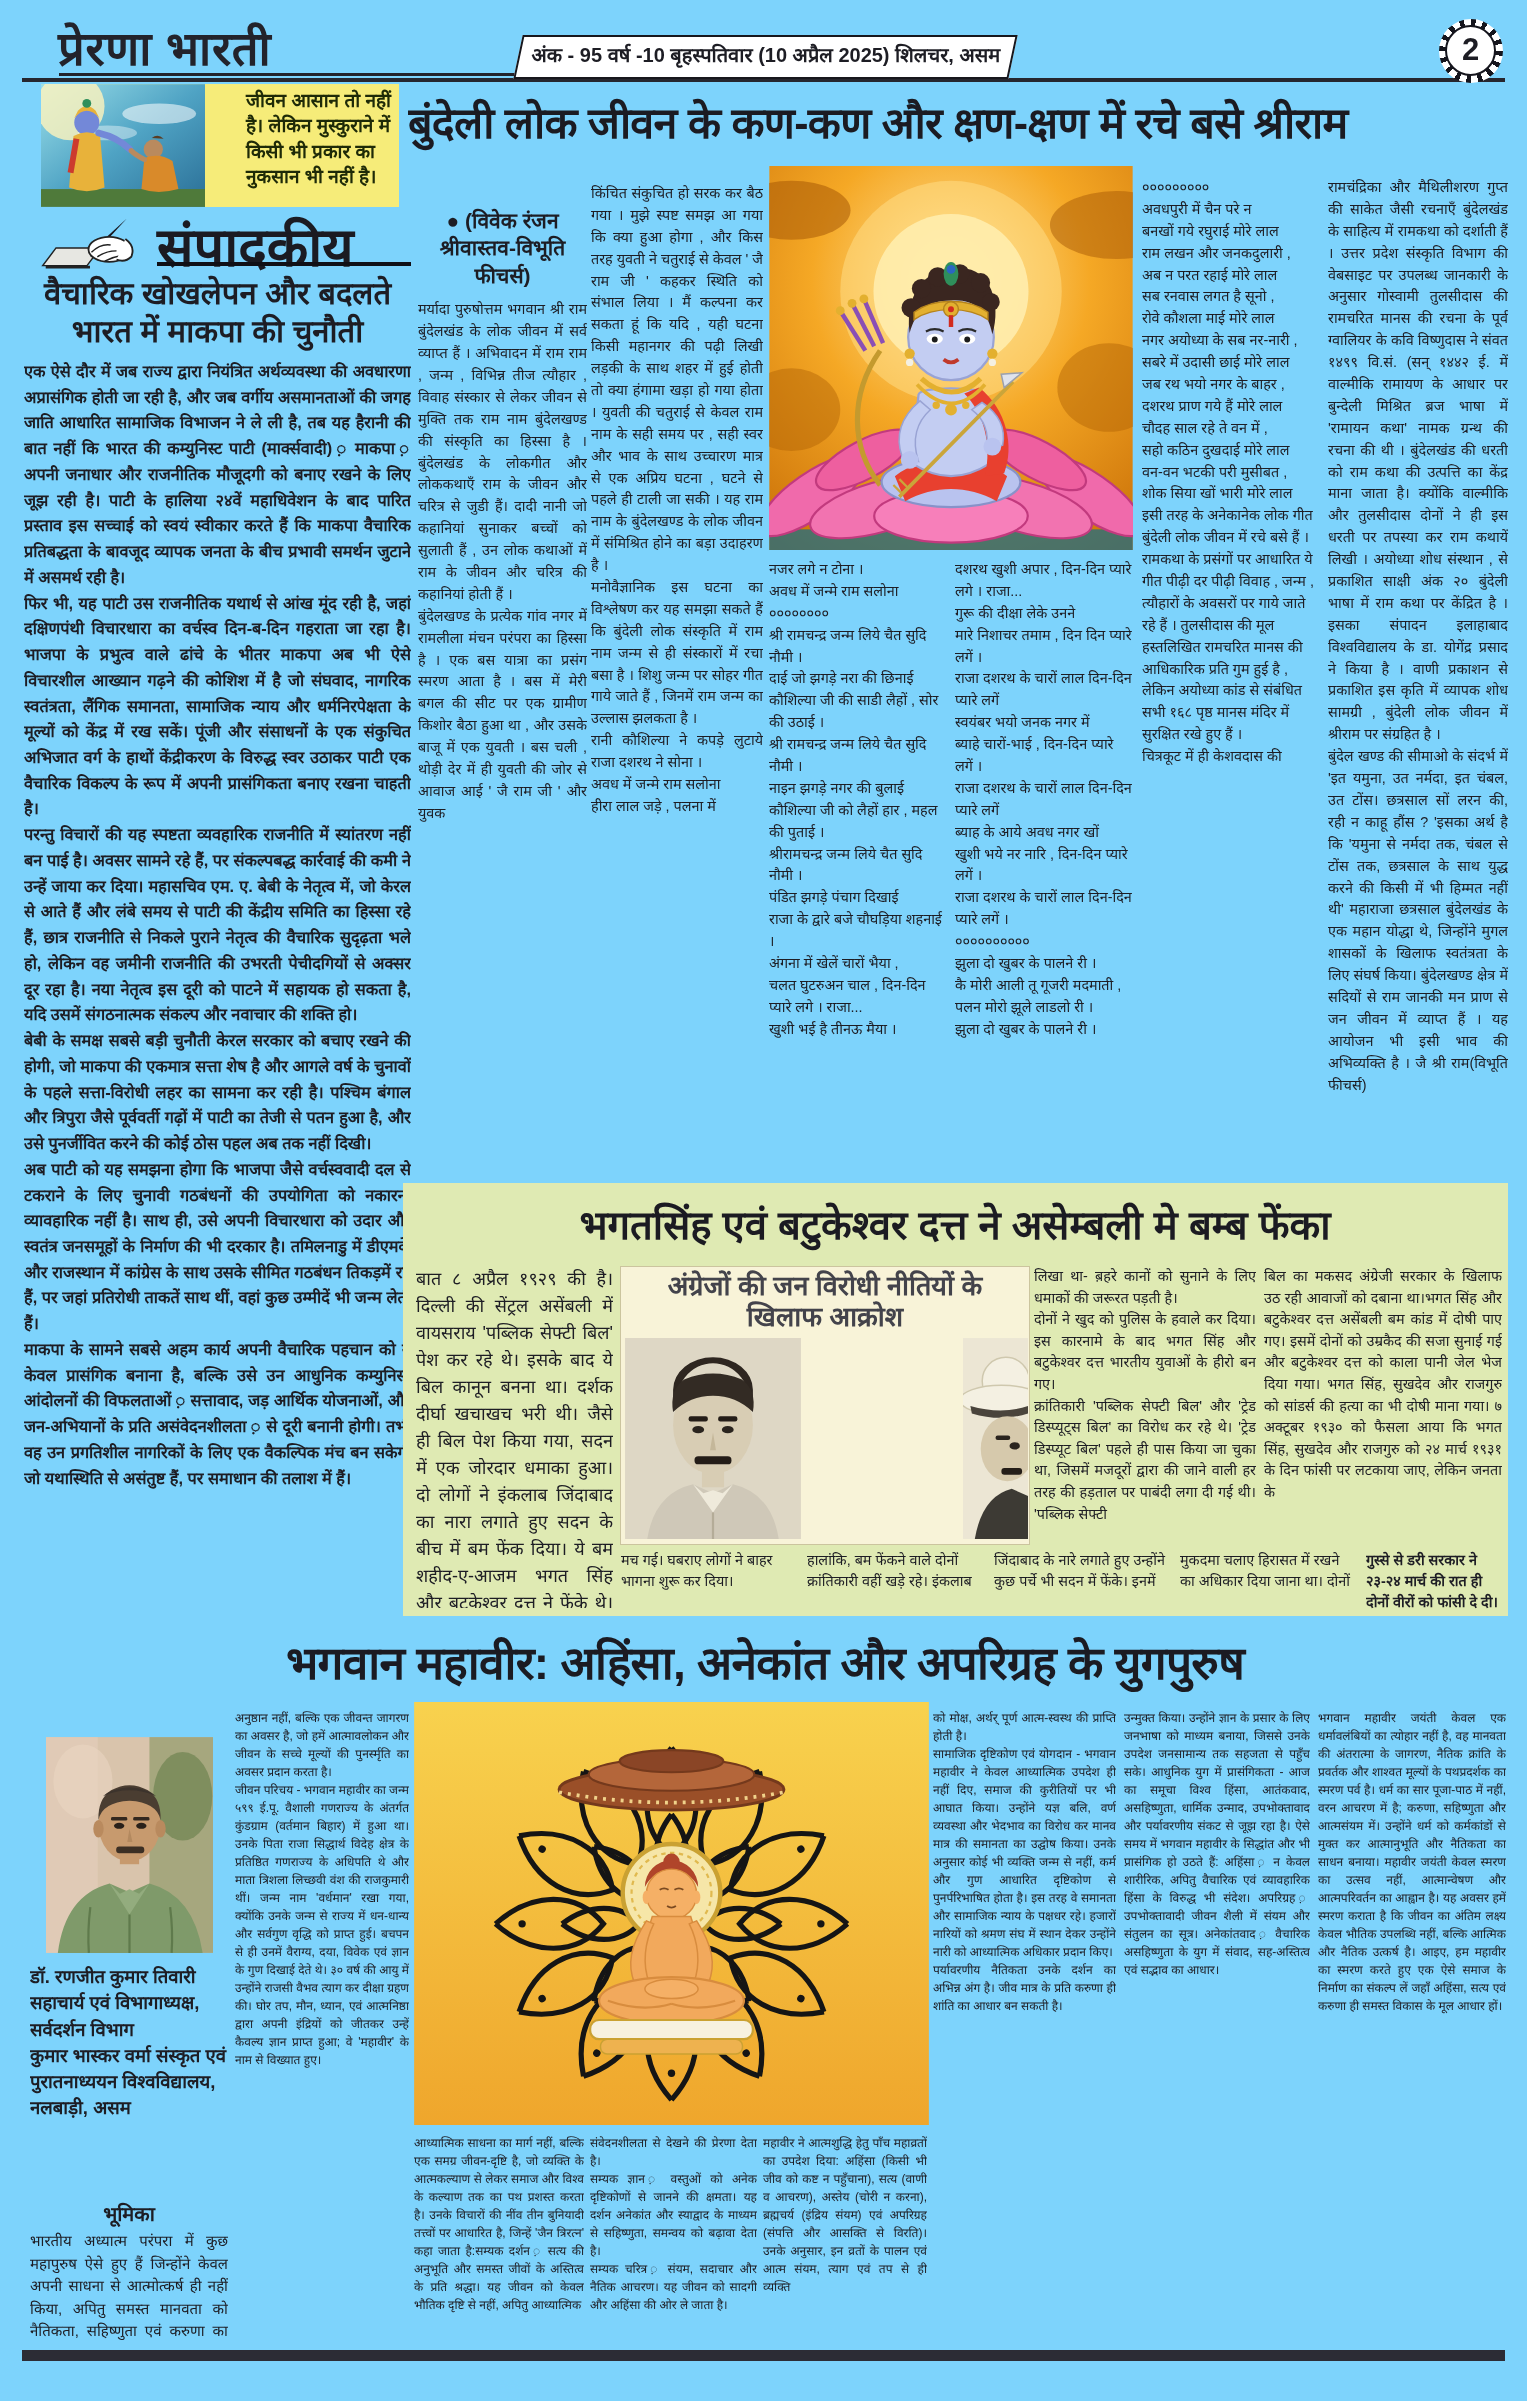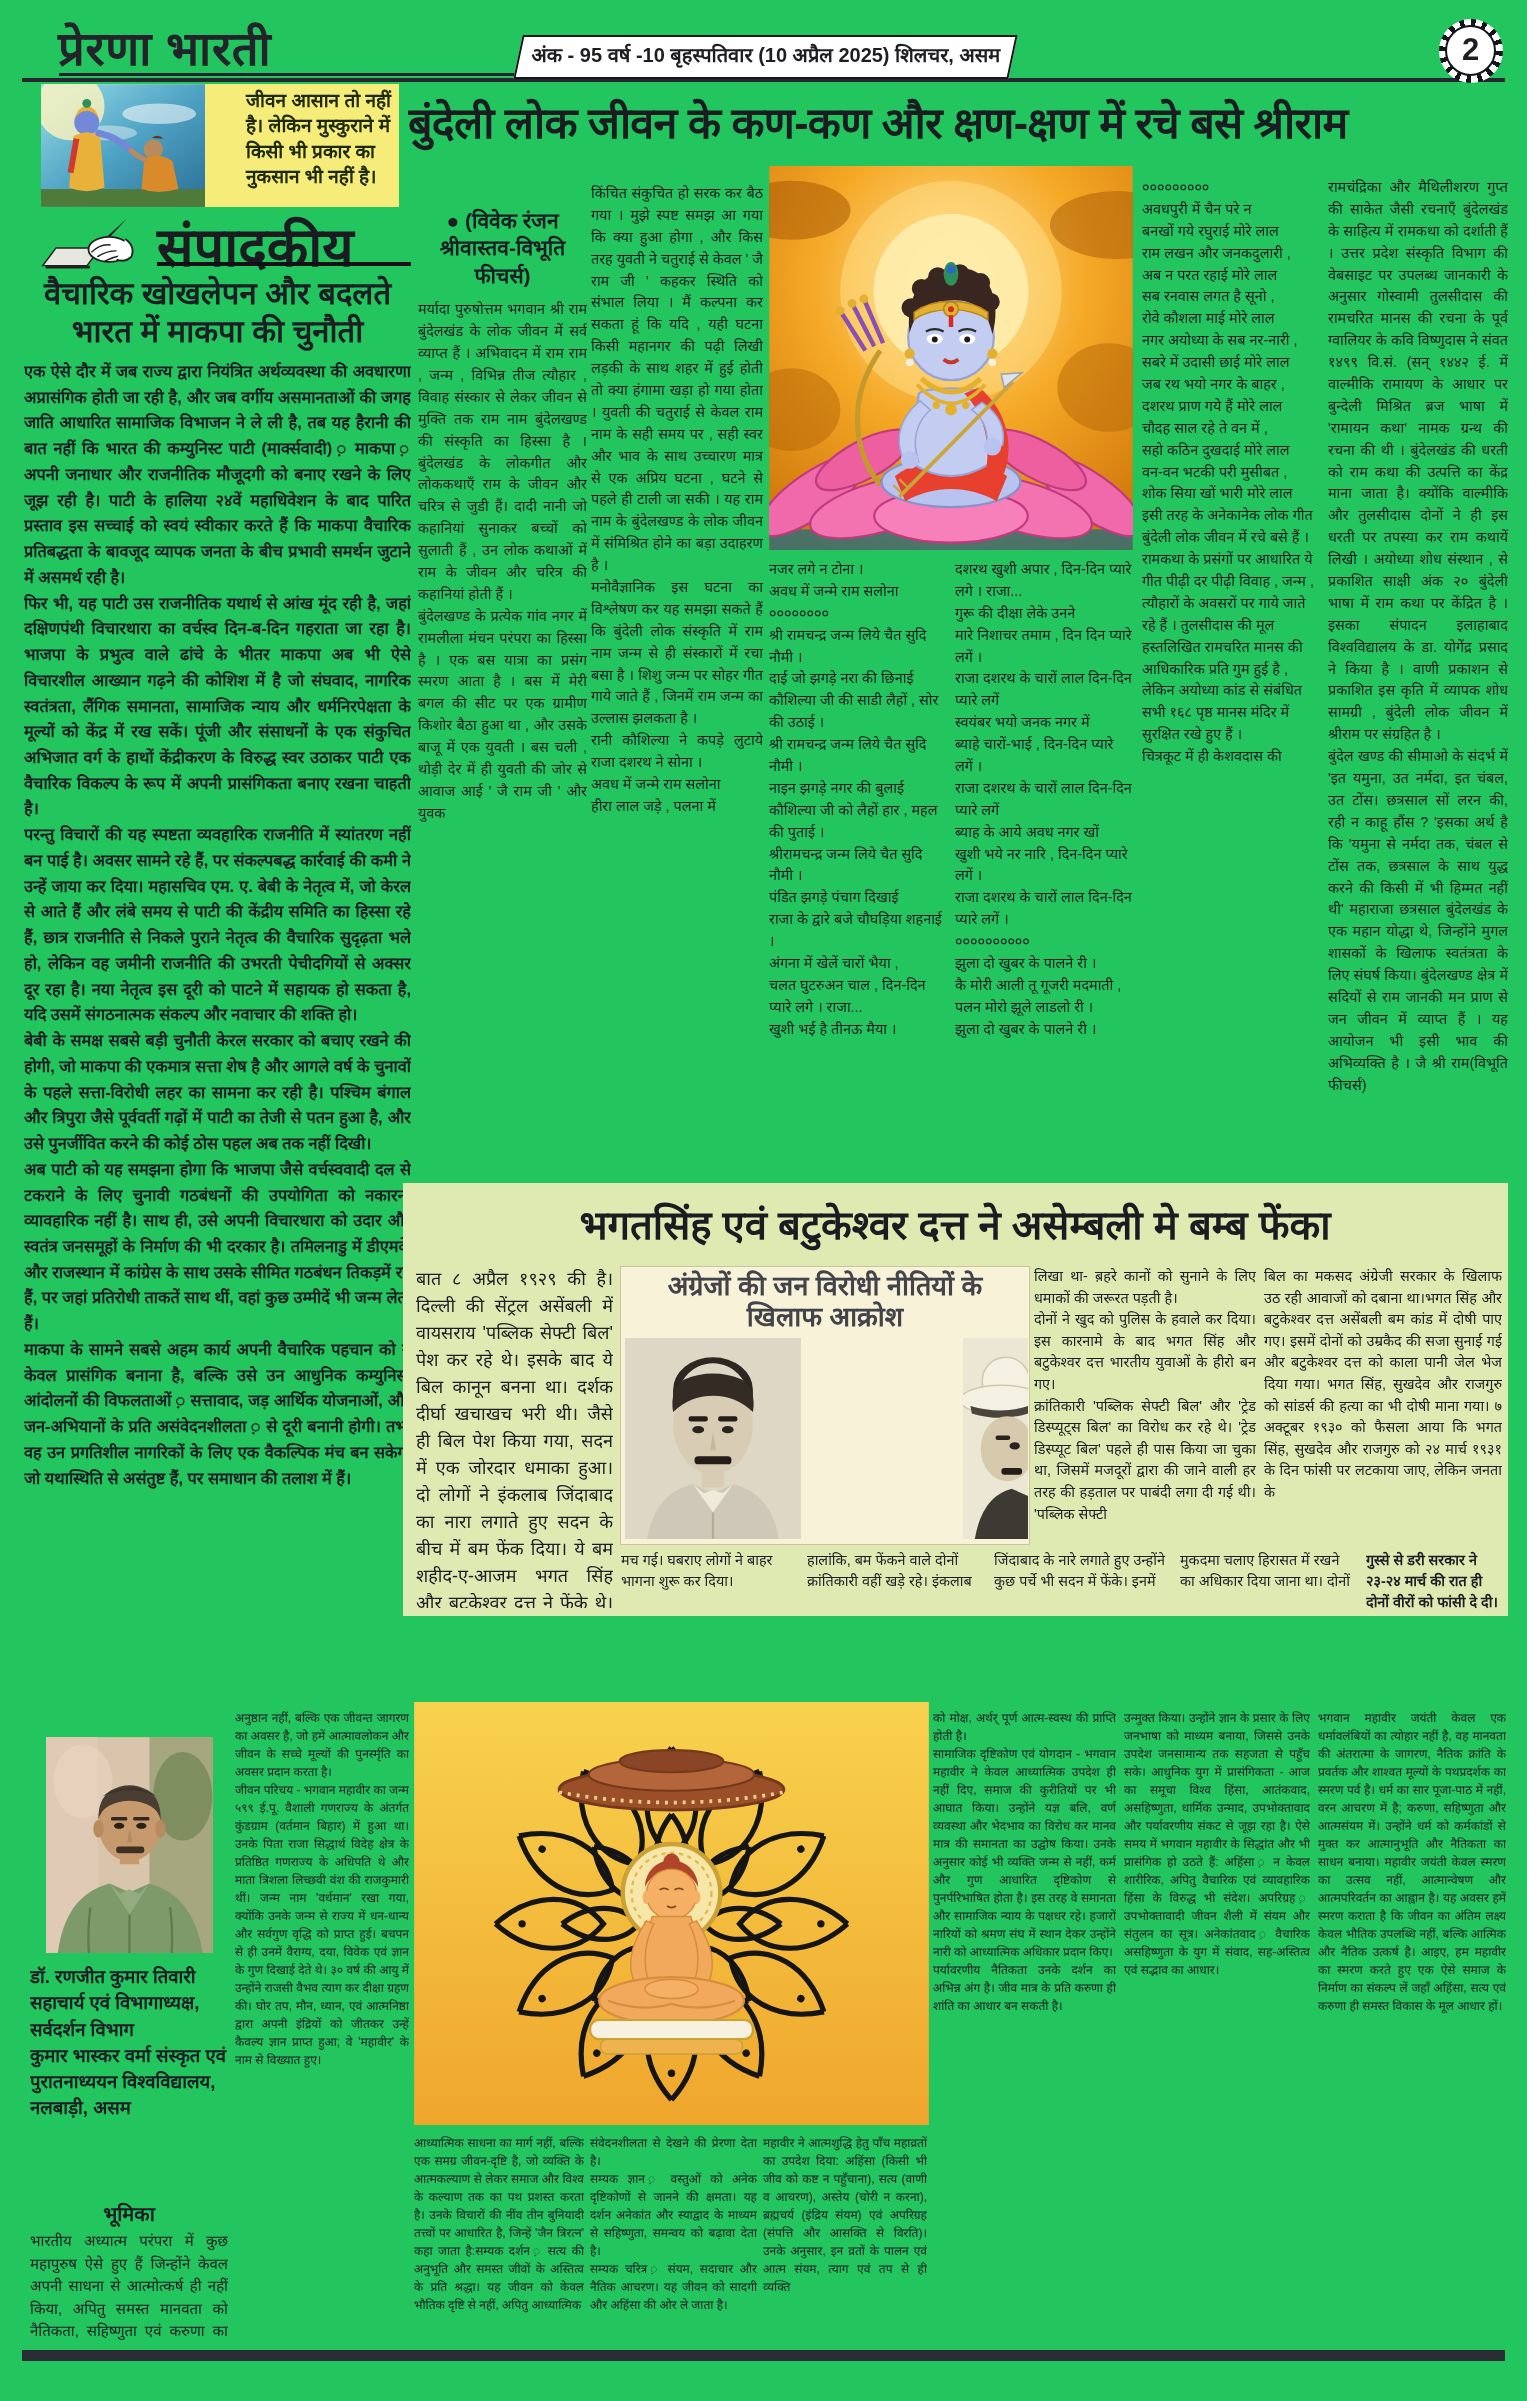--- a/index.html
+++ b/index.html
@@ -1,16 +1,16 @@
 <!DOCTYPE html>
 <html style="font-size:12px"><head>
 <meta charset="utf-8">
 <style>
   html,body{margin:0;padding:0;background:#e9e9e6;}
-  #page{position:relative;width:1528px;height:2401px;background:#22c55e;
+  #page{position:relative;width:1528px;height:2401px;background:#7dd3fc;
         font-family:"Liberation Sans","DejaVu Sans",sans-serif;color:#1d1d24;overflow:hidden;}
   .abs{position:absolute;}
   .just{text-align:justify;text-justify:inter-word;}
   .pre{white-space:pre-line;}
   .clip{overflow:hidden;}
 
   
   #masthead{left:58px;top:15px;font-size:47px;font-weight:800;letter-spacing:0.7px;color:#23232b;}
   #mast-rule{left:59px;top:73px;width:473px;height:3px;background:#23232b;}
   #main-rule{left:22px;top:78px;width:1483px;height:4.4px;background:#26262e;}
@@ -363,20 +363,21 @@
 दोनों ने खुद को पुलिस के हवाले कर दिया। इस कारनामे के बाद भगत सिंह और बटुकेश्वर दत्त भारतीय युवाओं के हीरो बन गए।
 क्रांतिकारी 'पब्लिक सेफ्टी बिल' और 'ट्रेड डिस्प्यूट्स बिल' का विरोध कर रहे थे। 'ट्रेड डिस्प्यूट बिल' पहले ही पास किया जा चुका था, जिसमें मजदूरों द्वारा की जाने वाली हर तरह की हड़ताल पर पाबंदी लगा दी गई थी। 'पब्लिक सेफ्टी</div>
   <div id="bh-r2" class="abs just pre clip">बिल का मकसद अंग्रेजी सरकार के खिलाफ उठ रही आवाजों को दबाना था।भगत सिंह और बटुकेश्वर दत्त असेंबली बम कांड में दोषी पाए गए। इसमें दोनों को उम्रकैद की सजा सुनाई गई और बटुकेश्वर दत्त को काला पानी जेल भेज दिया गया। भगत सिंह, सुखदेव और राजगुरु को सांडर्स की हत्या का भी दोषी माना गया। ७ अक्टूबर १९३० को फैसला आया कि भगत सिंह, सुखदेव और राजगुरु को २४ मार्च १९३१ के दिन फांसी पर लटकाया जाए, लेकिन जनता के</div>
 
   <div id="bh-s1" class="abs bhs clip">मच गई। घबराए लोगों ने बाहर भागना शुरू कर दिया।</div>
   <div id="bh-s2" class="abs bhs clip">हालांकि, बम फेंकने वाले दोनों क्रांतिकारी वहीं खड़े रहे। इंकलाब</div>
   <div id="bh-s3" class="abs bhs clip">जिंदाबाद के नारे लगाते हुए उन्होंने कुछ पर्चे भी सदन में फेंके। इनमें</div>
   <div id="bh-s4" class="abs bhs clip">मुकदमा चलाए हिरासत में रखने का अधिकार दिया जाना था। दोनों</div>
   <div id="bh-s5" class="abs bhs clip">गुस्से से डरी सरकार ने २३-२४ मार्च की रात ही दोनों वीरों को फांसी दे दी।</div>
 
+  <div id="mv-headline" class="abs clip">भगवान महावीर:  अहिंसा,  अनेकांत और  अपरिग्रह  के  युगपुरुष</div>
 
   <div id="mv-photo" class="abs">
     <svg width="167" height="216" viewBox="0 0 226 292">
       <rect width="226" height="292" fill="#d9c4ac"></rect>
       <rect x="140" width="86" height="292" fill="#7b8f5a" opacity="0.55"></rect>
       <rect x="0" width="70" height="292" fill="#e3cdbb" opacity="0.7"></rect>
       <ellipse cx="50" cy="60" rx="40" ry="50" fill="#e9d6c2" opacity="0.6"></ellipse>
       <ellipse cx="185" cy="80" rx="40" ry="60" fill="#667d4a" opacity="0.6"></ellipse>
       <ellipse cx="113" cy="118" rx="42" ry="50" fill="#c79a6e"></ellipse>
       <path d="M71,112 Q70,84 88,72 Q113,58 138,72 Q156,84 155,112 Q150,88 113,86 Q76,88 71,112 Z" fill="#4a3d31"></path>

